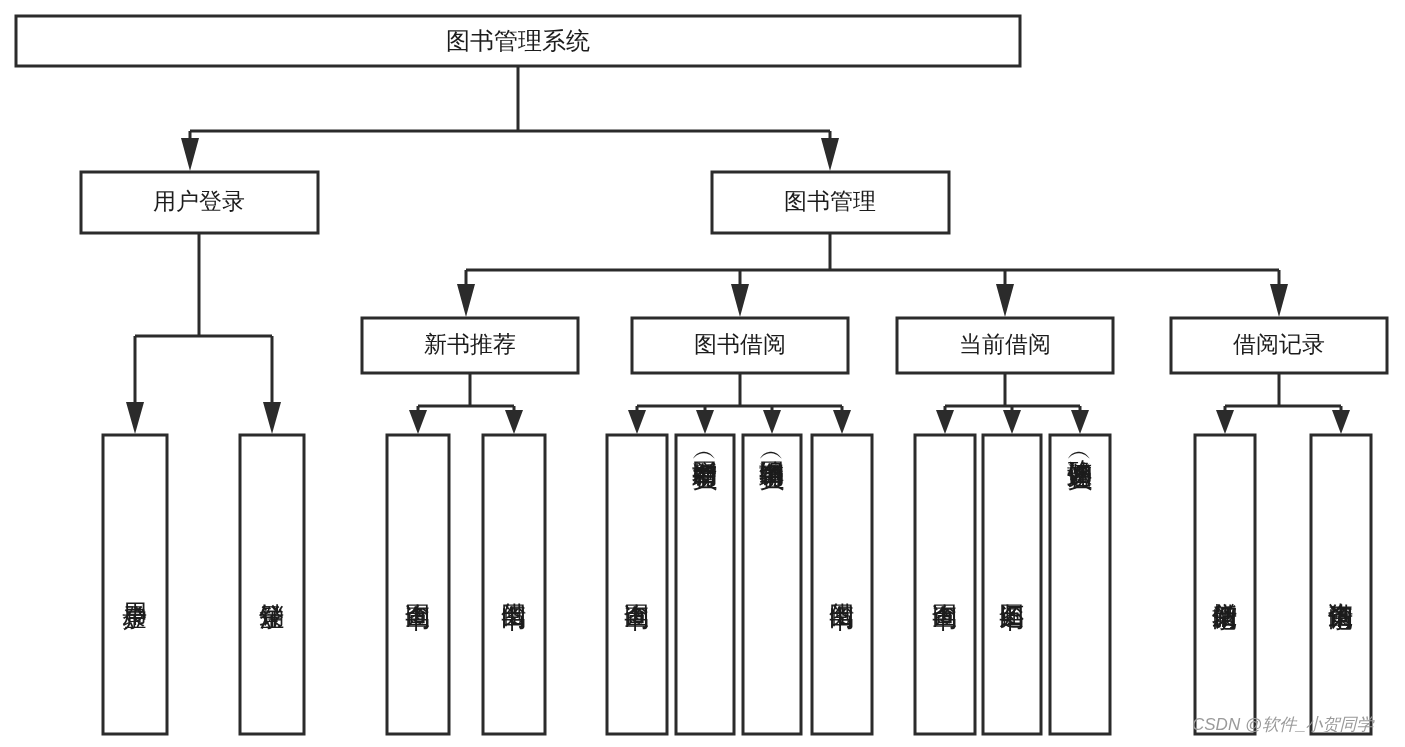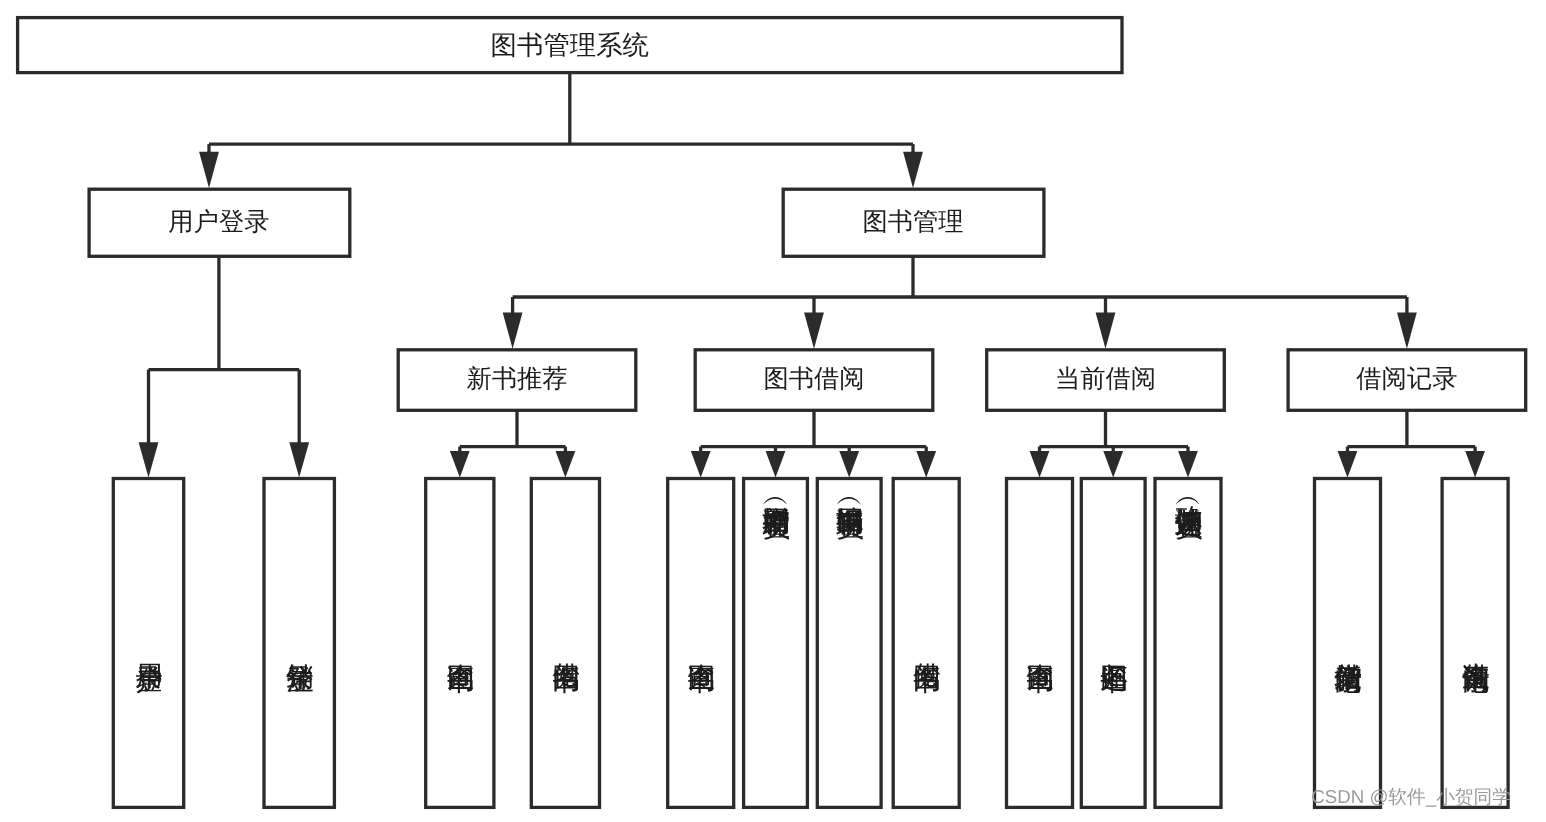--- a/index.html
+++ b/index.html
@@ -72,20 +72,21 @@
   }
   .watermark {
     position: absolute;
     left: 1192px;
     top: 713px;
     font-family: "Liberation Sans", "DejaVu Sans", sans-serif;
     font-size: 17px;
     color: #9a9a9a;
     white-space: nowrap;
     pointer-events: none;
+    font-style: italic;
   }
 </style>
 </head>
 <body>
 
 <div id="diagram-root">
 
   <svg class="tree" viewBox="0 0 1405 747" xmlns="http://www.w3.org/2000/svg">
 
     <g>

